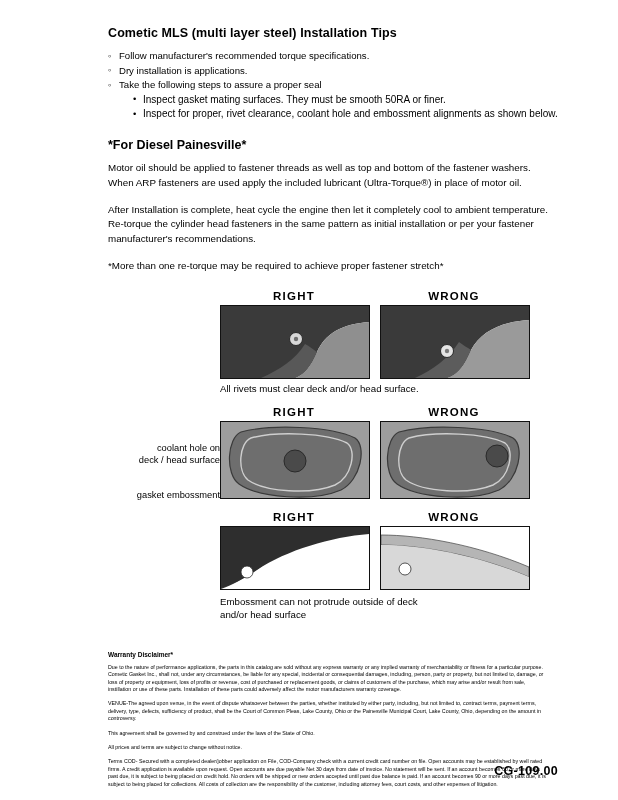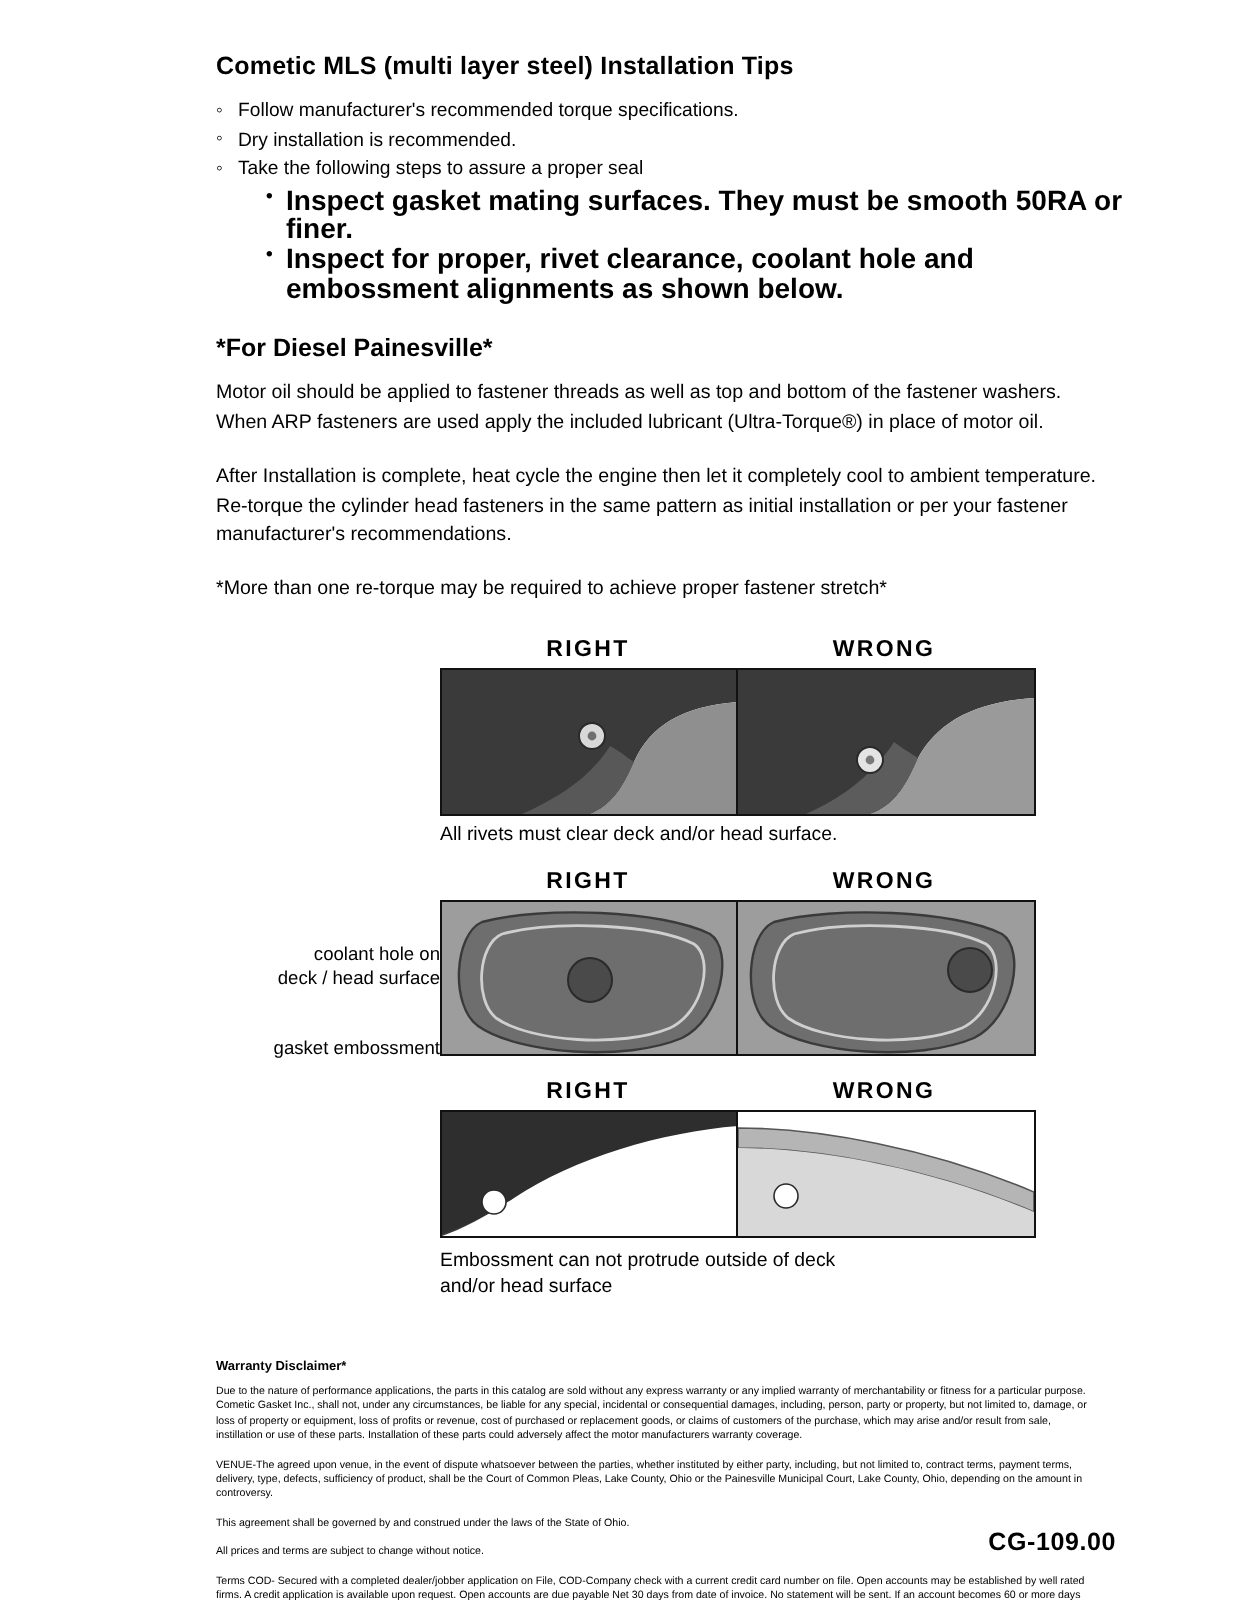--- a/index.html
+++ b/index.html
@@ -45,25 +45,24 @@
     left: 0;
     top: -0.5px;
     font-size: 9.5px;
   }
   ul.sub {
     list-style: none;
     margin: 0;
     padding: 0 0 0 14px;
   }
   ul.sub > li {
-    font-size: 14px;
+    font-size: 10px;
     line-height: 14.6px;
     position: relative;
     padding-left: 10px;
-    font-weight: bold;
   }
   ul.sub > li::before {
     content: "\2022";
     position: absolute;
     left: 0;
     top: -0.5px;
     font-size: 9.5px;
   }
   h2.section {
     font-size: 12.5px;
@@ -88,20 +87,21 @@
     position: relative;
   }
   .fig-group {
     position: relative;
     margin: 0 auto;
     width: 458px;
   }
   .fig-row {
     display: flex;
     justify-content: flex-start;
+    gap: 12px;
     margin-left: 146px;
   }
   .fig-cell {
     width: 148px;
   }
   .fig-label {
     text-align: center;
     font-size: 11.5px;
     font-weight: bold;
     letter-spacing: 1.2px;
@@ -162,21 +162,21 @@
 </style>
 </head>
 <body>
 
 <div class="page">
 
   <h1 class="title">Cometic MLS (multi layer steel) Installation Tips</h1>
 
   <ul class="bullets">
     <li>Follow manufacturer's recommended torque specifications.</li>
-    <li>Dry installation is recommended.</li>
+    <li>Dry installation is applications.</li>
     <li>
       <span>Take the following steps to assure a proper seal</span>
       <ul class="sub">
         <li>Inspect gasket mating surfaces.  They must be smooth 50RA or finer.</li>
         <li>Inspect for proper, rivet clearance, coolant hole and embossment alignments as shown below.</li>
       </ul>
     </li>
   </ul>
 
   <h2 class="section">*For Diesel Painesville*</h2>

